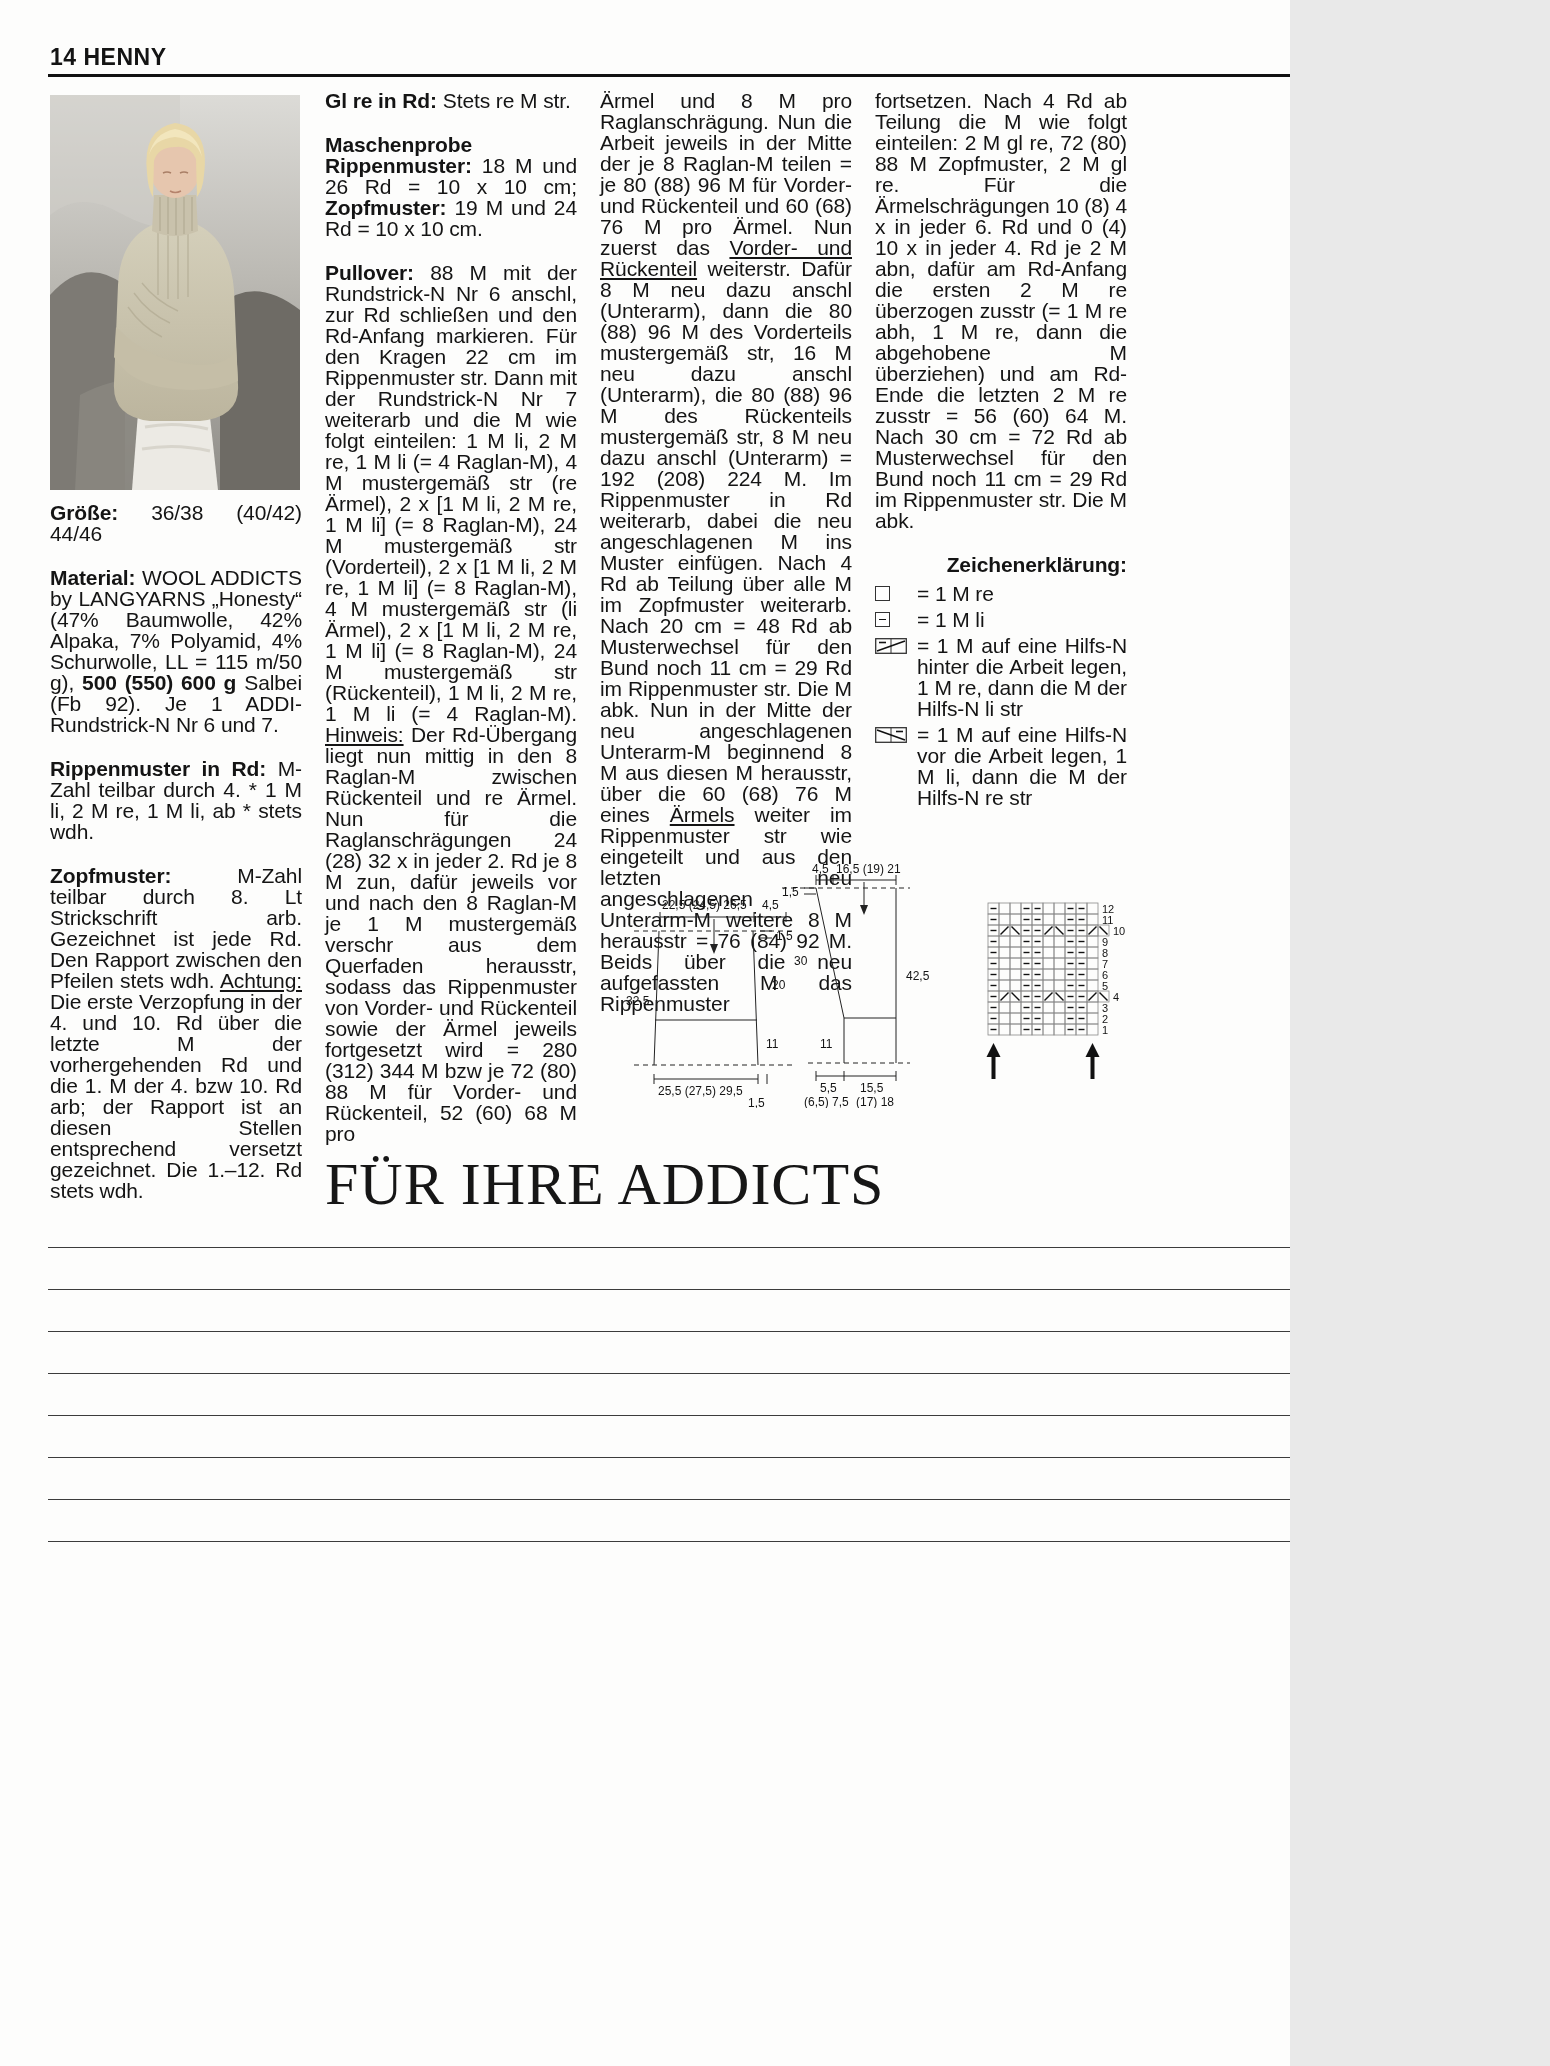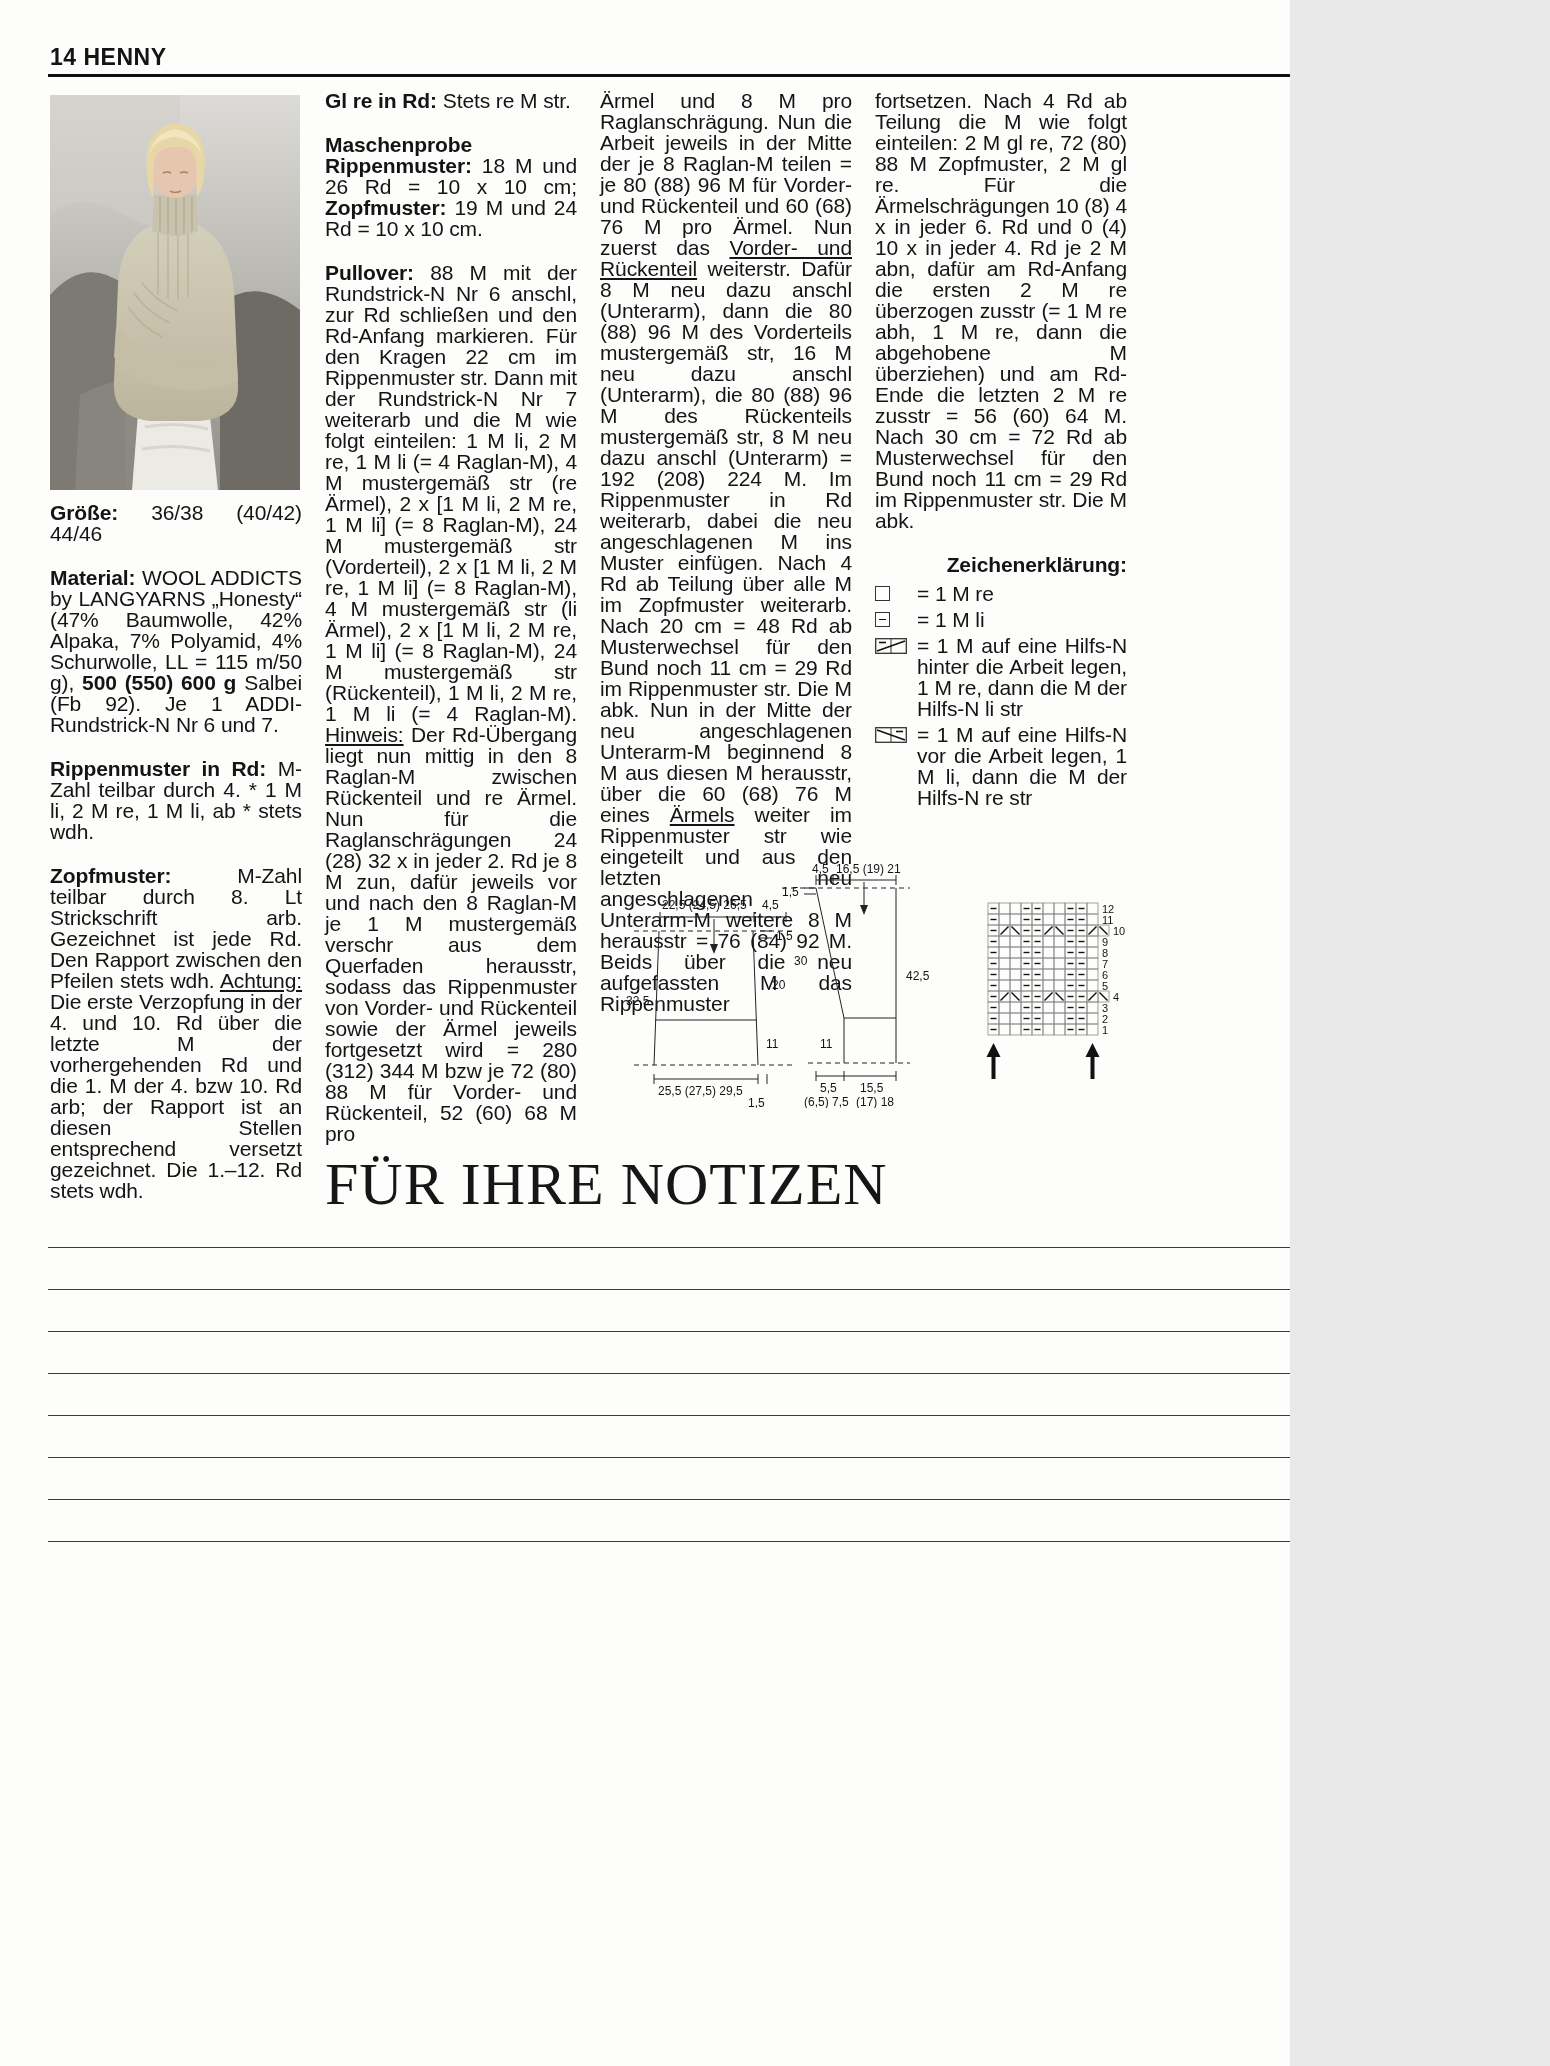--- a/index.html
+++ b/index.html
@@ -433,21 +433,21 @@
         <rect x="70" y="127" width="11" height="11" fill="none" stroke="#8a8a8a" stroke-width="0.8"></rect>
         <rect x="81" y="127" width="11" height="11" fill="none" stroke="#8a8a8a" stroke-width="0.8"></rect>
         <line x1="83.5" y1="132.5" x2="89.5" y2="132.5" stroke="#111" stroke-width="1.4"></line>
         <rect x="92" y="127" width="11" height="11" fill="none" stroke="#8a8a8a" stroke-width="0.8"></rect>
         <line x1="94.5" y1="132.5" x2="100.5" y2="132.5" stroke="#111" stroke-width="1.4"></line>
         <rect x="103" y="127" width="11" height="11" fill="none" stroke="#8a8a8a" stroke-width="0.8"></rect>
         <text x="118" y="136.5" font-size="11" fill="#141414">1</text>
       </svg>
   </div>
 
-  <div class="notes-title">FÜR IHRE NOTIZEN</div>
+  <div class="notes-title">FÜR IHRE ADDICTS</div>
   <div class="notes-lines">
       <div class="note-line"></div>
       <div class="note-line"></div>
       <div class="note-line"></div>
       <div class="note-line"></div>
       <div class="note-line"></div>
       <div class="note-line"></div>
       <div class="note-line"></div>
       <div class="note-line"></div>
     </div>

